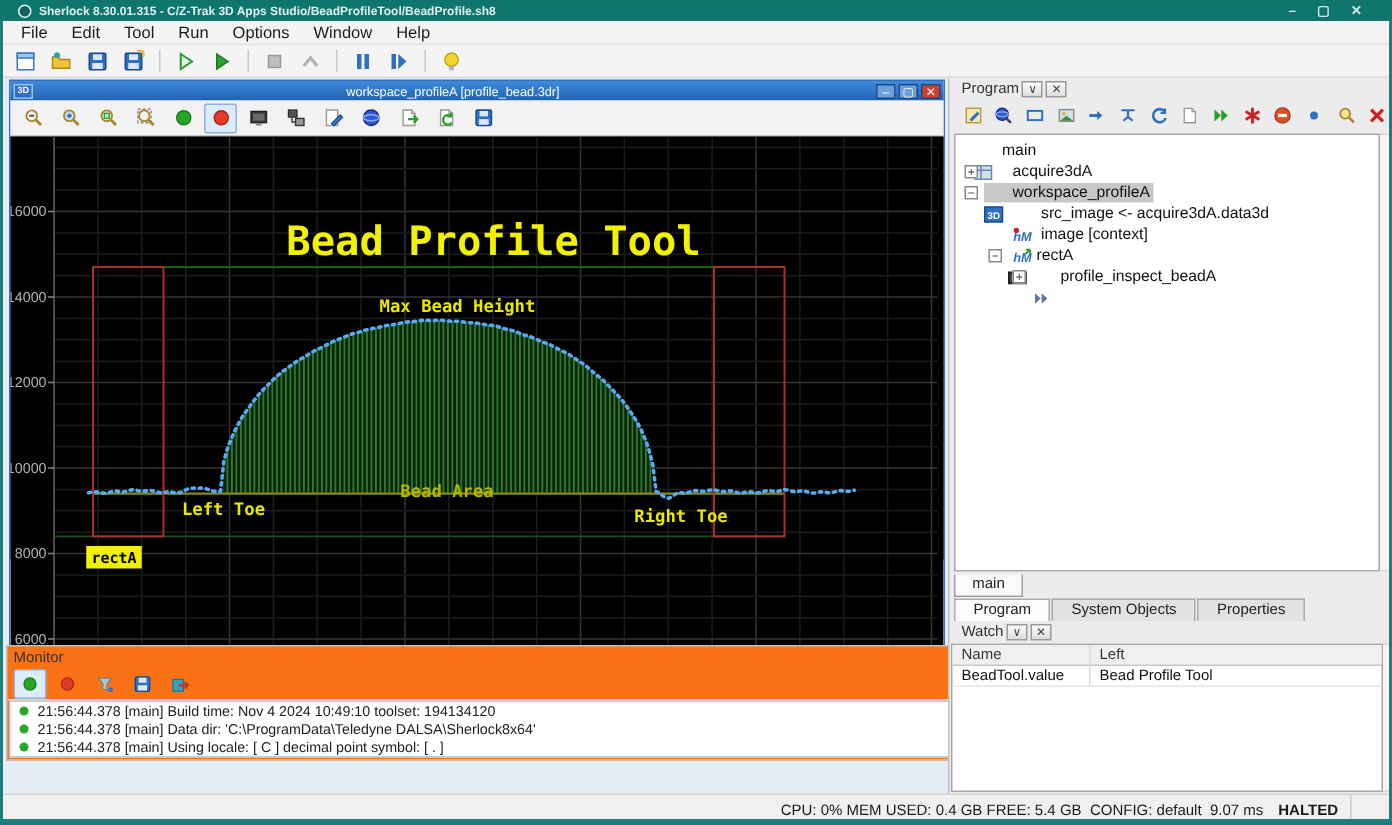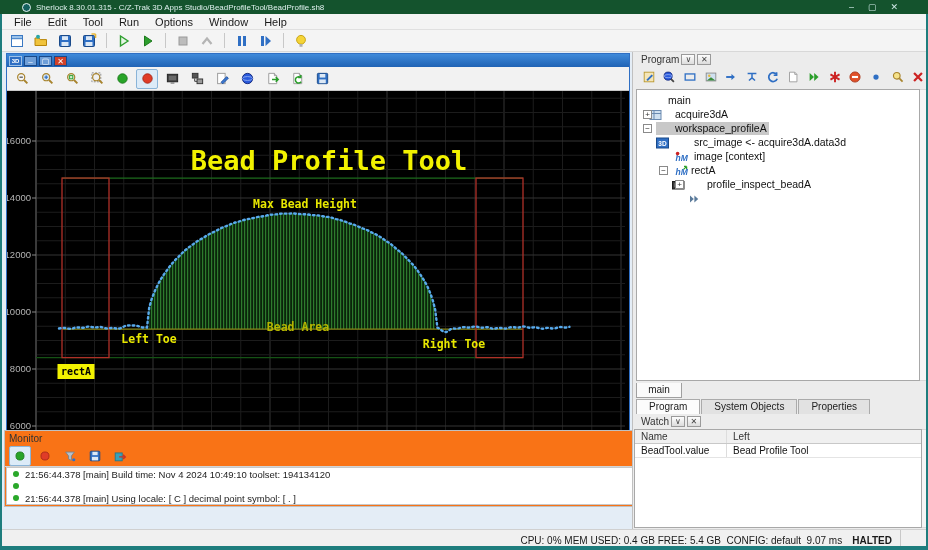--- a/index.html
+++ b/index.html
@@ -1,21 +1,21 @@
 <!DOCTYPE html>
 <html><head>
 <meta charset="utf-8">
 <style>
   * { box-sizing: border-box; margin: 0; padding: 0; }
   html,body { width: 928px; height: 550px; overflow: hidden; }
   body { font-family: "Liberation Sans", sans-serif; background:#f0f0f0; position:relative; }
   .abs { position:absolute; }
 
   
-  .titlebar { left:0; top:0; width:928px; height:14px; background:#14532d; display:flex; align-items:center; color:#dff0ee; font-size:8px; padding:0 22px; }
+  .titlebar { left:0; top:0; width:928px; height:14px; background:#0f766e; display:flex; align-items:center; color:#dff0ee; font-size:8px; padding:0 12px;font-weight:bold; }
   .tb-icon { width:9px; height:9px; border-radius:50%; border:1.5px solid #e8f5f3; margin-right:5px; background:#14605f; }
   .tb-title { flex:1; white-space:nowrap; overflow:hidden; }
   .tb-controls { display:flex; gap:14px; margin-right:8px; font-size:9px; color:#cfe8e6; }
   .tb-controls span { cursor:default; line-height:9px; }
   .edge-l { left:0; top:14px; width:2px; height:536px; background:#1e7d7d; z-index:50;}
   .edge-r { left:926px; top:14px; width:2px; height:536px; background:#1e7d7d; z-index:50;}
   .edge-b { left:0; top:546px; width:928px; height:4px; background:#1e7d7d; z-index:51;}
 
   .menubar { left:2px; top:14px; width:924px; height:16px; background:#f4f4f4; border-bottom:1px solid #e0e0e0; display:flex; align-items:center; font-size:11px; color:#1a1a1a; padding-left:4px; }
   .menu-item { padding:0 8px; height:16px; line-height:16px; }
@@ -200,20 +200,21 @@
         </svg>
       </span>
     </div>
   </div>
 
 <div class="abs workarea">
 
   <div class="child">
     <div class="ctitle">
       <span class="ctitle-icon">3D</span>
+      <span class="ctitle-text">workspace_profileA [profile_bead.3dr]</span>
       <span class="cbtn">–</span>
       <span class="cbtn">▢</span>
       <span class="cbtn close">✕</span>
     </div>
     <div class="ctoolbar" id="ctoolbar">
         <div class="tbtn">
           <span style="display: flex;">
             <svg width="15" height="15" viewBox="0 0 16 16">
               <circle cx="6.6" cy="6.6" r="3.8" fill="#f5f5f5" stroke="#a8842e" stroke-width="1.3"></circle>
               <line x1="9.6" y1="9.6" x2="13.2" y2="13.2" stroke="#a8842e" stroke-width="2"></line>
@@ -466,20 +467,21 @@
         <div class="vs-up">▲</div>
         <div class="vs-thumb"></div>
         <div class="vs-dn">▼</div>
       </div>
     <div class="log-row">
           <span class="log-dot"></span>
           <span>21:56:44.378 [main] Build time: Nov  4 2024 10:49:10 toolset: 194134120</span>
         </div>
         <div class="log-row">
           <span class="log-dot"></span>
+          <span>21:56:44.378 [main] Data dir: 'C:\ProgramData\Teledyne DALSA\Sherlock8x64'</span>
         </div>
         <div class="log-row">
           <span class="log-dot"></span>
           <span>21:56:44.378 [main] Using locale: [ C ] decimal point symbol: [ . ]</span>
         </div>
       </div>
   </div>
 
   <div class="rightpanel">
     <div class="prog-head">

